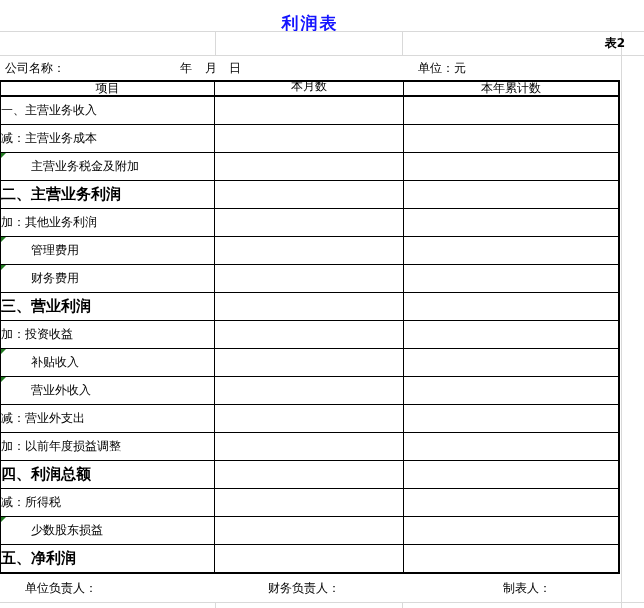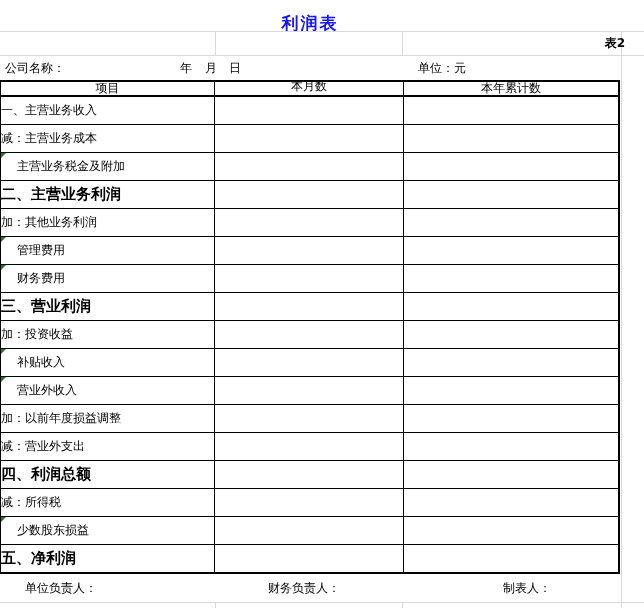--- a/index.html
+++ b/index.html
@@ -41,21 +41,21 @@
   .thead { display:flex; height:15px; border-bottom:2px solid #000; flex:none; }
   .tbody { flex:1; display:flex; flex-direction:column; }
   .trow  { display:flex; flex:1; border-bottom:1px solid #000; }
   .trow:last-child { border-bottom:none; }
   .cell  { height:100%; display:flex; align-items:center; position:relative; }
   .c1 { width:214px; border-right:1px solid #000; }
   .c2 { width:189px; border-right:1px solid #000;align-items:flex-end; }
   .c3 { flex:1; }
   .thead .cell { justify-content:center; padding-left:0; }
   .trow.bold .lbl { font-weight:bold; font-size:15px;text-align:center; }
-  .trow.indent .c1 { padding-left:16px; }
+  .trow.indent .c1 { padding-left:30px; }
   .lbl { white-space:nowrap; }
   .flag {
     position:absolute; top:0; left:0; width:0; height:0;
     border-top:5px solid var(--flag_green,#217a21);
     border-right:5px solid transparent;
   }
   .footer span { position:absolute; top:576px; height:24px; line-height:24px; white-space:nowrap; }
   .f-unit    { left:25px; }
   .f-finance { left:268px; }
   .f-prep    { left:503px; }
@@ -194,30 +194,30 @@
       <span class="flag"></span>
       <span class="lbl">营业外收入</span>
     </div>
     <div class="cell c2"></div>
     <div class="cell c3"></div>
   </div>
 
   <div class="trow">
     <div class="cell c1">
 
+      <span class="lbl">减：营业外支出</span>
+    </div>
+    <div class="cell c2"></div>
+    <div class="cell c3"></div>
+  </div>
+
+  <div class="trow">
+    <div class="cell c1">
+
       <span class="lbl">加：以前年度损益调整</span>
-    </div>
-    <div class="cell c2"></div>
-    <div class="cell c3"></div>
-  </div>
-
-  <div class="trow">
-    <div class="cell c1">
-
-      <span class="lbl">减：营业外支出</span>
     </div>
     <div class="cell c2"></div>
     <div class="cell c3"></div>
   </div>
 
   <div class="trow bold">
     <div class="cell c1">
 
       <span class="lbl">四、利润总额</span>
     </div>

